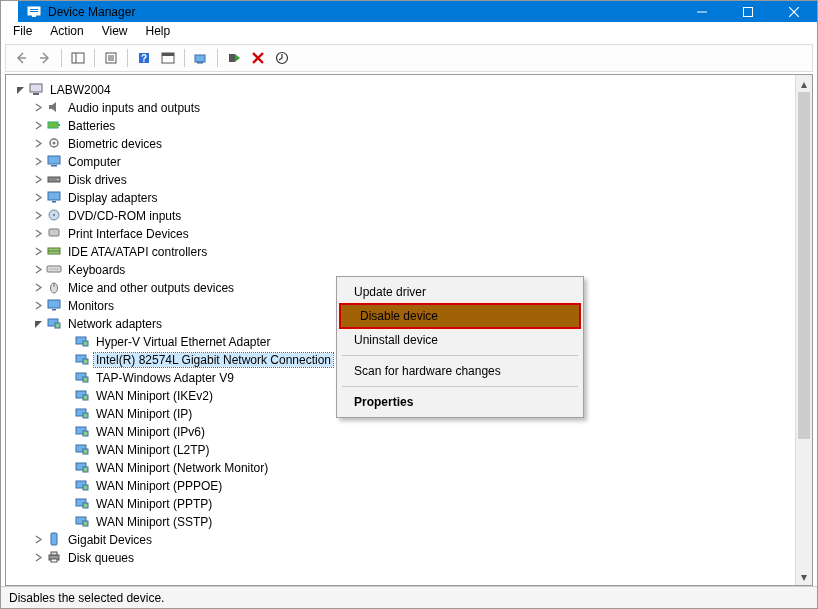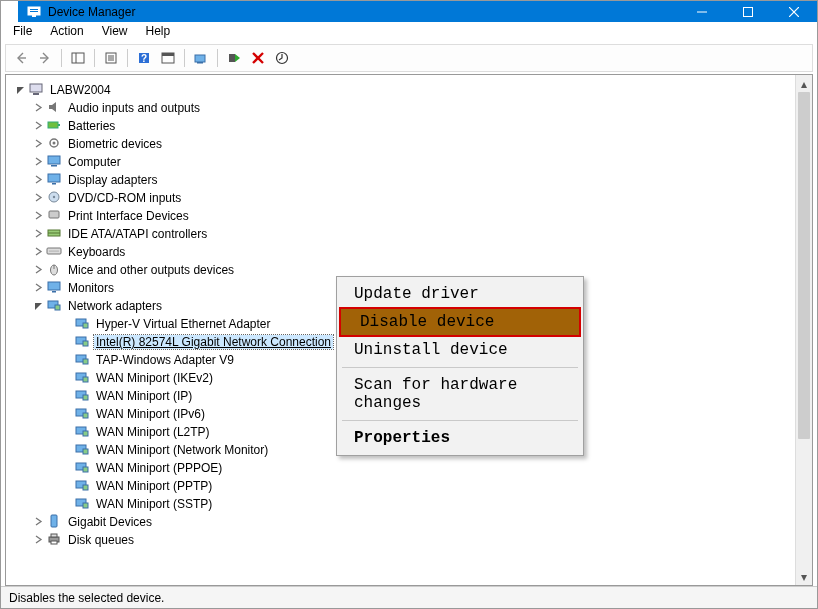--- a/index.html
+++ b/index.html
@@ -83,21 +83,20 @@
     display: flex; align-items: center; justify-content: center;
     color: #666;
   }
   .tree-row .node-icon {
     width: 16px; height: 16px; margin-right: 4px;
     display: flex; align-items: center; justify-content: center;
   }
   .tree-row.selected .node-label {
     background: #cce8ff;
     outline: 1px dotted #666;
-    text-decoration: underline;
   }
   .node-label { padding: 0 2px; }
   .scrollbar {
     width: 17px;
     background: #f0f0f0;
     border-left: 1px solid #ddd;
     display: flex; flex-direction: column;
   }
   .sb-btn { height: 17px; display:flex; align-items:center; justify-content:center; color:#555;}
   .sb-track { flex: 1; position: relative; }
@@ -115,22 +114,21 @@
     top: 276px;
     width: 248px;
     background: #f2f2f2;
     border: 1px solid #a0a0a0;
     box-shadow: 3px 3px 4px rgba(0,0,0,0.25);
     padding: 3px;
     z-index: 100;
   }
   .cm-item {
     padding: 5px 14px;
-    font-size: 16px;
-    font-family: Liberation Mono, monospace;
+    font-size: 12px;
   }
   .cm-item.highlight {
     background: #a16207;
     outline: 2.5px solid #d40000;
     outline-offset: -1px;
     padding-left: 20px;
   }
   .cm-sep { height: 1px; background: #c9c9c9; margin: 3px 2px; }
   .cm-item.bold { font-weight: 700; }
 </style>
@@ -311,20 +309,35 @@
             <path d="M2 1 L7 4.5 L2 8" fill="none" stroke="#777" stroke-width="1.3"></path>
           </svg>
         </span>
         <span class="node-icon">
           <svg width="16" height="16" viewBox="0 0 16 16">
             <rect x="2" y="3" width="12" height="8" fill="#6fb1e8" stroke="#3a6fa8"></rect>
             <rect x="5" y="12" width="6" height="1.5" fill="#3a6fa8"></rect>
           </svg>
         </span>
         <span class="node-label">Computer</span>
+      </div>
+      <div class="tree-row">
+        <span class="indent" style="width:24px"></span>
+        <span class="chevron">
+          <svg width="9" height="9" viewBox="0 0 9 9">
+            <path d="M2 1 L7 4.5 L2 8" fill="none" stroke="#777" stroke-width="1.3"></path>
+          </svg>
+        </span>
+        <span class="node-icon">
+          <svg width="16" height="16" viewBox="0 0 16 16">
+            <rect x="2" y="6" width="12" height="5" fill="#888" stroke="#555"></rect>
+            <circle cx="12" cy="8.5" r="0.8" fill="#cfc"></circle>
+          </svg>
+        </span>
+        <span class="node-label">Disk drives</span>
       </div>
       <div class="tree-row">
         <span class="indent" style="width:24px"></span>
         <span class="chevron">
           <svg width="9" height="9" viewBox="0 0 9 9">
             <path d="M2 1 L7 4.5 L2 8" fill="none" stroke="#777" stroke-width="1.3"></path>
           </svg>
         </span>
         <span class="node-icon">
           <svg width="16" height="16" viewBox="0 0 16 16">

